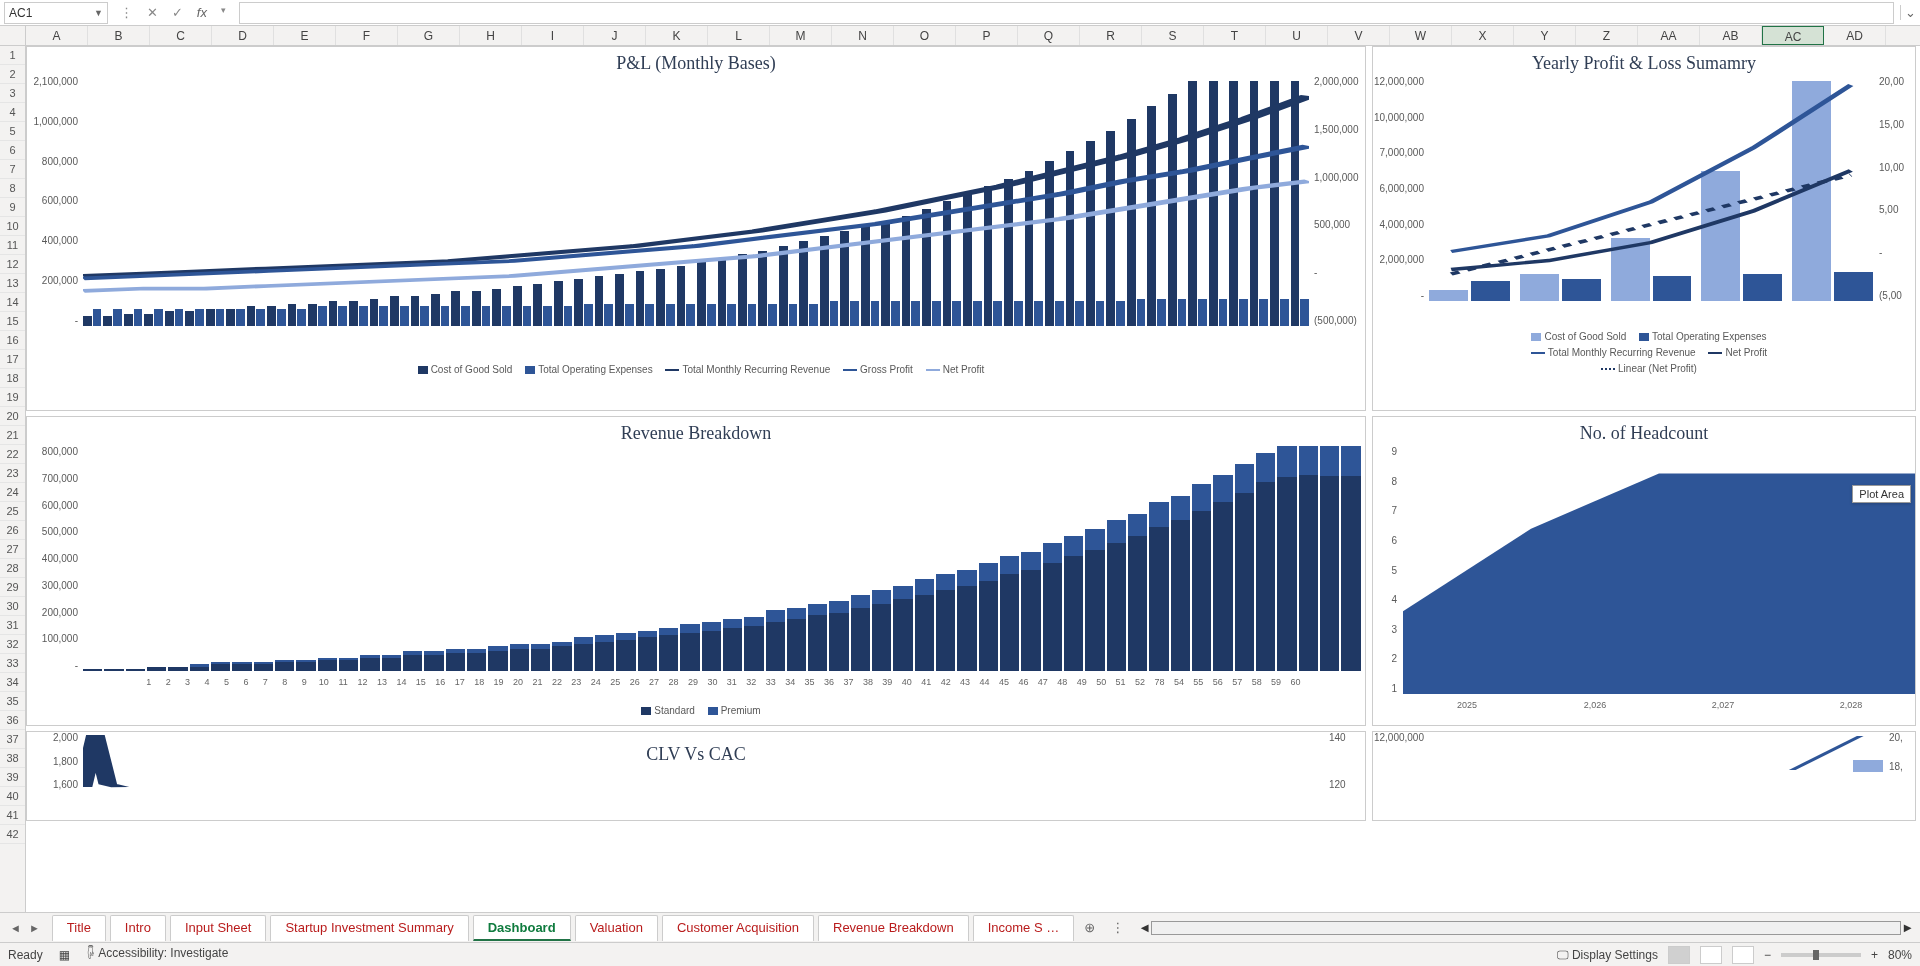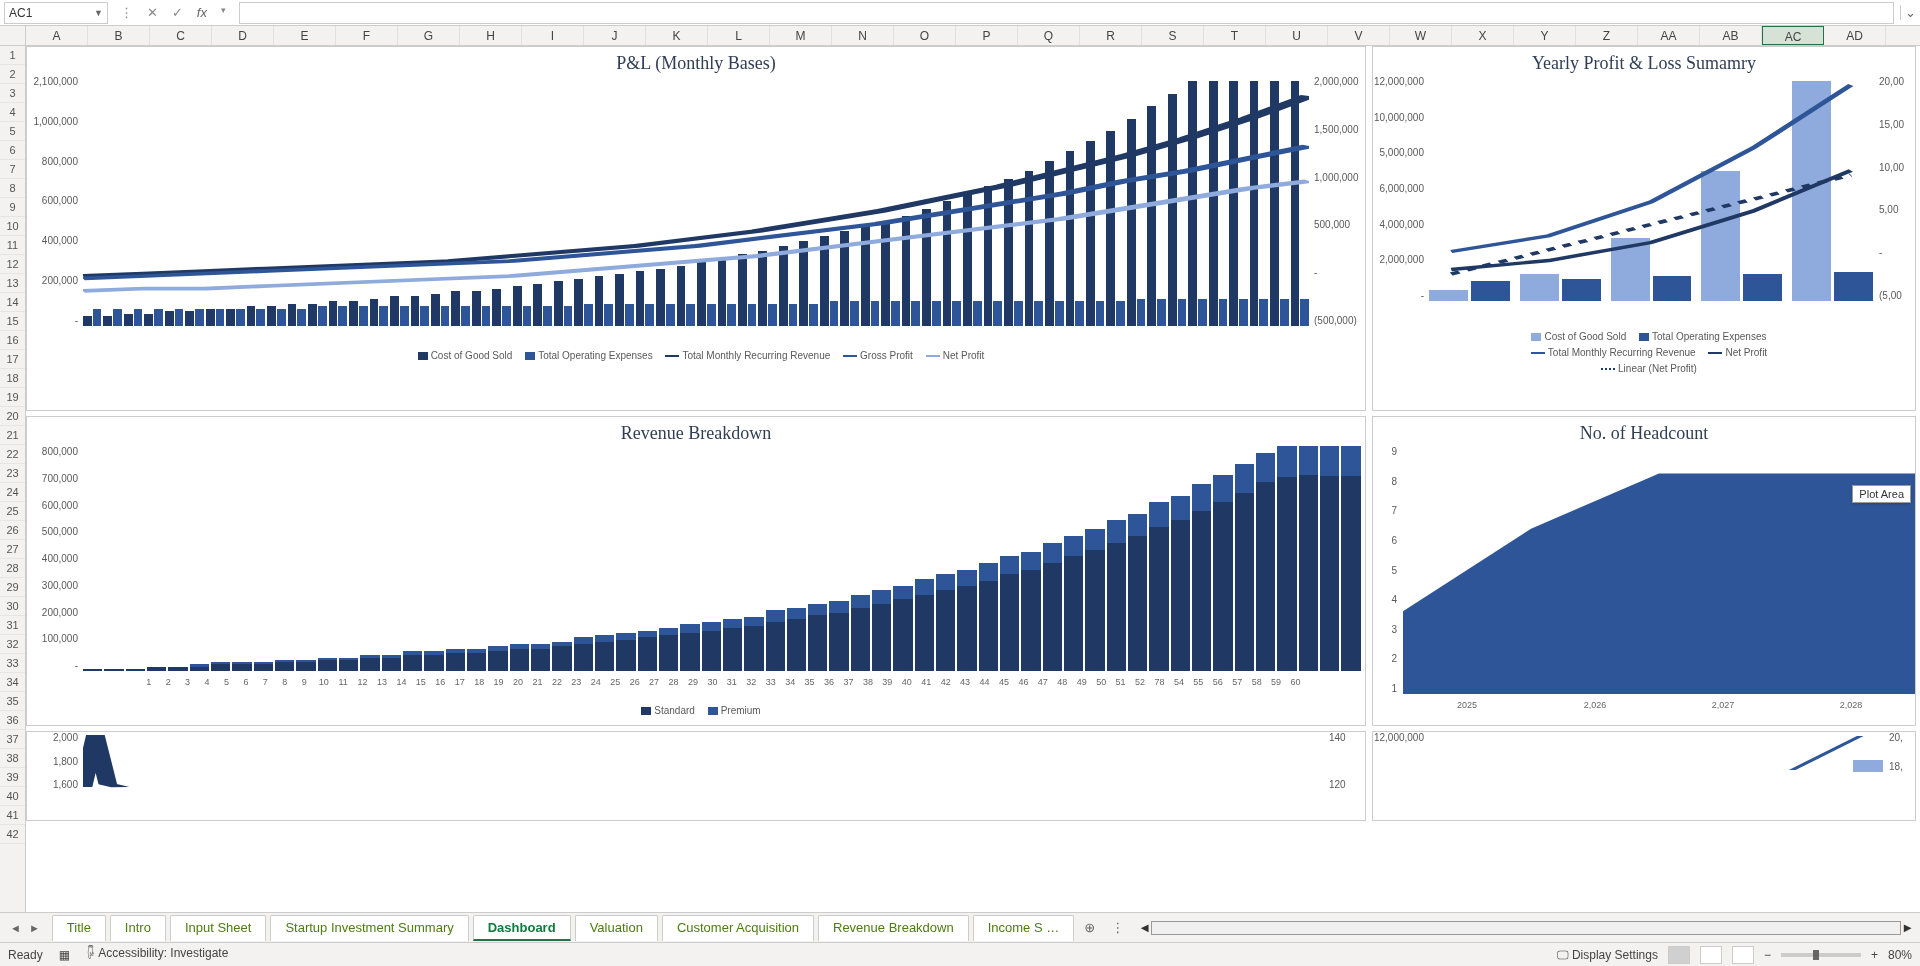--- a/index.html
+++ b/index.html
@@ -35,21 +35,21 @@
 .light { background:#8faadc; }
 .x-labels { position:absolute; left:56px; right:56px; bottom:-16px; display:flex; font-size:9px; color:#666; }
 .x-labels span { flex:1; text-align:center; }
 .legend { text-align:center; font-size:10px; color:#595959; padding:6px 4px; line-height:16px; }
 .legend .sw { display:inline-block; width:10px; height:8px; margin:0 3px 0 10px; vertical-align:middle; }
 .legend .ln { display:inline-block; width:14px; height:2px; margin:0 3px 0 10px; vertical-align:middle; }
 .line-overlay { position:absolute; left:0; top:0; width:100%; height:100%; pointer-events:none; }
 .tooltip-badge { position:absolute; background:#fff; border:1px solid #999; padding:2px 6px; font-size:11px; color:#333; box-shadow:0 1px 3px rgba(0,0,0,0.2); }
 .tabs-bar { position:absolute; bottom:24px; left:0; right:0; height:30px; display:flex; align-items:center; border-top:1px solid #ccc; background:#f3f2f1; font-size:13px; }
 .tab-nav { display:flex; gap:8px; padding:0 10px; color:#666; font-size:11px; }
-.tab { padding:4px 14px; border:1px solid #ccc; border-bottom:none; background:#fff; color:#4d7c0f; margin:0 2px; cursor:pointer; border-radius:2px 2px 0 0; }
+.tab { padding:4px 14px; border:1px solid #ccc; border-bottom:none; background:#fff; color:#b91c1c; margin:0 2px; cursor:pointer; border-radius:2px 2px 0 0; }
 .tab.active { background:#fff; font-weight:bold; border-bottom:2px solid #217346; color:#0f7b3e; }
 .tab-add { padding:0 8px; color:#666; }
 .hscroll { flex:1; display:flex; align-items:center; padding:0 6px; }
 .hscroll .track { flex:1; height:14px; border:1px solid #999; background:#f0f0f0; position:relative; }
 .status-bar { position:absolute; bottom:0; left:0; right:0; height:24px; background:#f3f2f1; border-top:1px solid #ccc; display:flex; align-items:center; font-size:12px; color:#444; padding:0 8px; justify-content:space-between; }
 .status-left { display:flex; gap:16px; align-items:center; }
 .status-right { display:flex; gap:10px; align-items:center; }
 .view-btn { width:22px; height:18px; border:1px solid #ccc; background:#fff; }
 .view-btn.active { background:#d0d0d0; }
 .zoom-slider { width:80px; height:4px; background:#ccc; position:relative; }
@@ -422,36 +422,36 @@
                 <div class="bar med" style="height: 11%;"></div>
               </div>
             </div>
           <svg class="line-overlay" viewBox="0 0 100 100" preserveAspectRatio="none">
             <polyline id="pnl-rev" stroke="#1f3864" points="0,80 5,79 10,78 15,77 20,76 25,75 30,74 35,72 40,70 45,68 50,65 55,62 60,58 65,54 70,49 75,44 80,38 85,32 90,25 95,17 100,8"></polyline>
             <polyline id="pnl-gross" stroke="#2e5597" points="0,81 5,80 10,79 15,78 20,77 25,76 30,75 35,74 40,72 45,70 50,68 55,65 60,62 65,59 70,55 75,51 80,47 85,42 90,38 95,33 100,28"></polyline>
             <polyline id="pnl-net" stroke="#8faadc" points="0,86 5,85 10,85 15,84 20,83 25,82 30,81 35,80 40,78 45,76 50,74 55,72 60,69 65,66 70,63 75,60 80,57 85,53 90,49 95,45 100,42"></polyline>
           </svg>
         </div>
       </div>
-      <div class="legend" style="margin-top:16px;">
+      <div class="legend" style="margin-top:30px;">
         <span class="sw dark"></span><span>Cost of Good Sold</span>
         <span class="sw med"></span><span>Total Operating Expenses</span>
         <span class="ln" style="background:#1f3864"></span><span>Total Monthly Recurring Revenue</span>
         <span class="ln" style="background:#2e5597"></span><span>Gross Profit</span>
         <span class="ln" style="background:#8faadc"></span><span>Net Profit</span>
       </div>
     </div>
 
     <div class="chart-box" style="left:1346px;top:0;width:544px;height:365px;">
       <div class="chart-title">Yearly Profit &amp; Loss Sumamry</div>
       <div class="chart-inner" style="height:225px;">
         <div class="y-labels" id="yr-yl">
             <span>12,000,000</span>
             <span>10,000,000</span>
-            <span>5,000,000</span>
+            <span>7,000,000</span>
             <span>6,000,000</span>
             <span>4,000,000</span>
             <span>2,000,000</span>
             <span>-</span>
           </div>
         <div class="y-labels right" id="yr-yr" style="width:40px;">
             <span>20,00</span>
             <span>15,00</span>
             <span>10,00</span>
             <span>5,00</span>
@@ -863,20 +863,21 @@
         <div class="y-labels right" id="clv-yr" style="width:40px;">
             <span>140</span>
             <span>120</span>
           </div>
         <div class="plot" style="right:42px;">
           <svg class="line-overlay" viewBox="0 0 100 100" preserveAspectRatio="none">
             <polyline points="0,95 1,5 2,90 3,95" stroke="#1f3864"></polyline>
           </svg>
         </div>
       </div>
+      <div class="chart-title" style="position:absolute;top:6px;left:0;right:0;">CLV Vs CAC</div>
     </div>
 
     <div class="chart-box" style="left:1346px;top:685px;width:544px;height:90px;overflow:hidden;">
       <div class="chart-inner" style="height:40px;">
         <div class="y-labels" id="brk-yl">
             <span>12,000,000</span>
             <span></span>
           </div>
         <div class="y-labels right" id="brk-yr" style="width:30px;">
             <span>20,</span>

